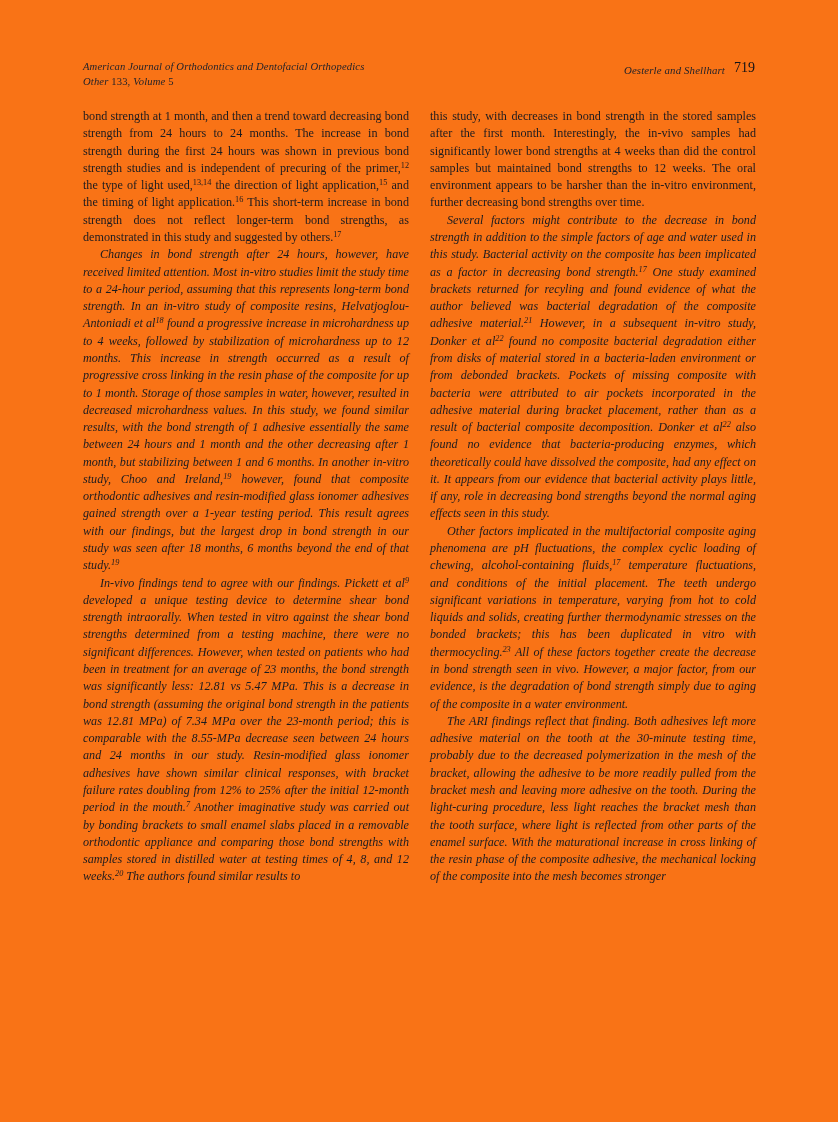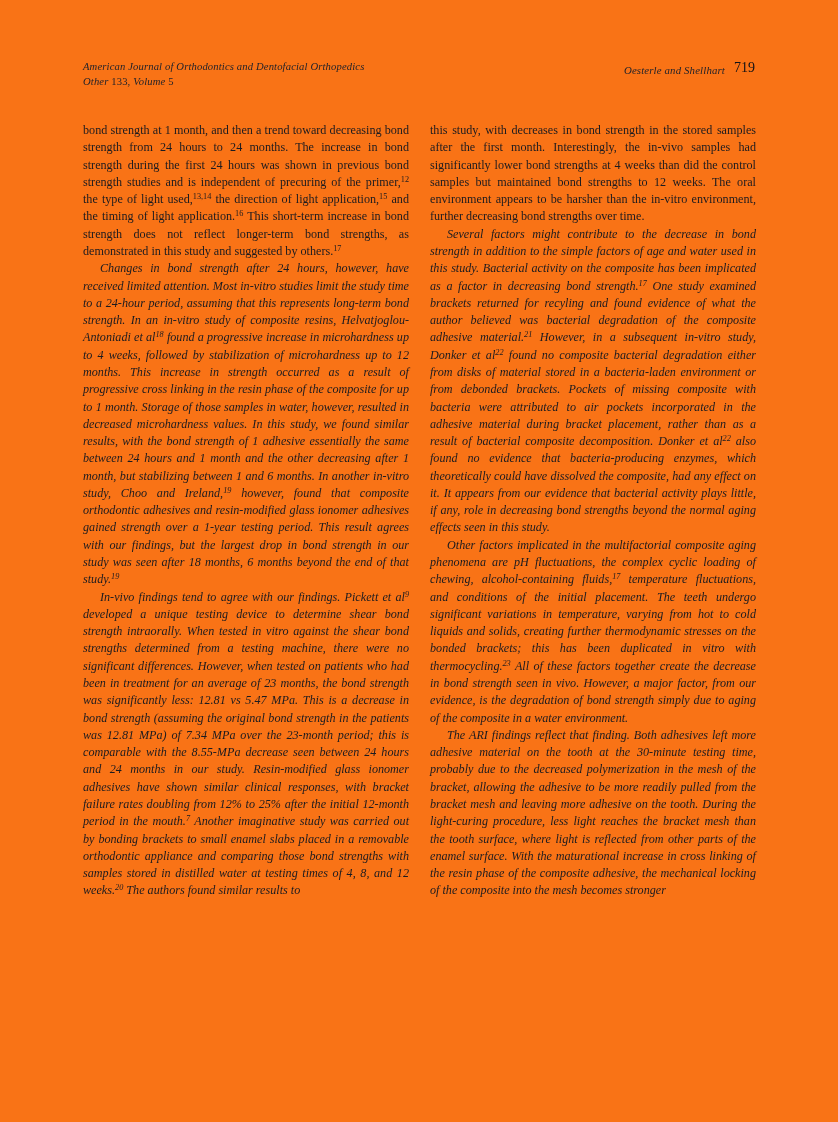--- a/index.html
+++ b/index.html
@@ -54,21 +54,21 @@
     font-style: normal;
     font-weight: normal;
     font-size: 14px;
     color: #111116;
   }
 
   
   .columns {
     position: absolute;
     left: 83px;
-    top: 122px;
+    top: 108px;
     width: 674px;
     height: 930px;
     display: flex;
     gap: 21px;
   }
   .col {
     width: 326px;
     font-size: 12.15px;
     line-height: 17.28px;
     text-align: justify;

